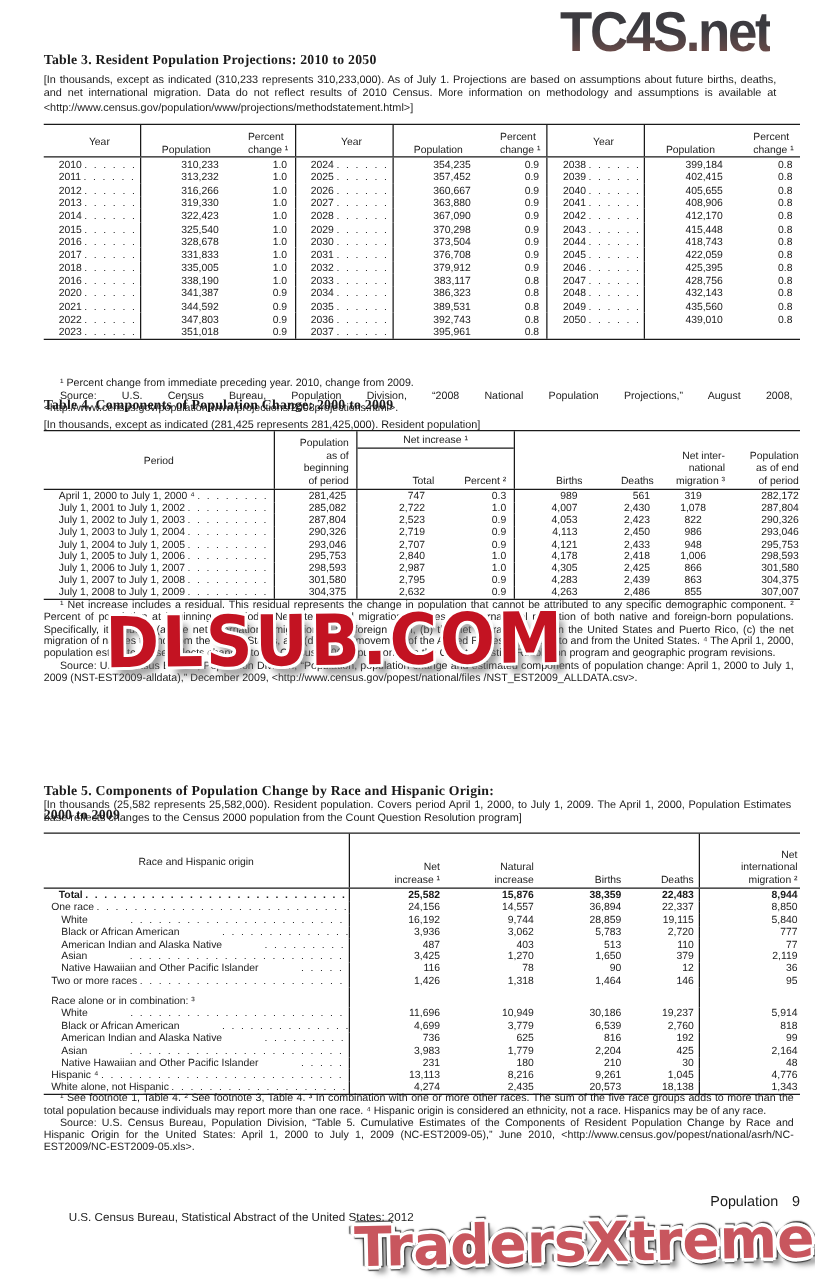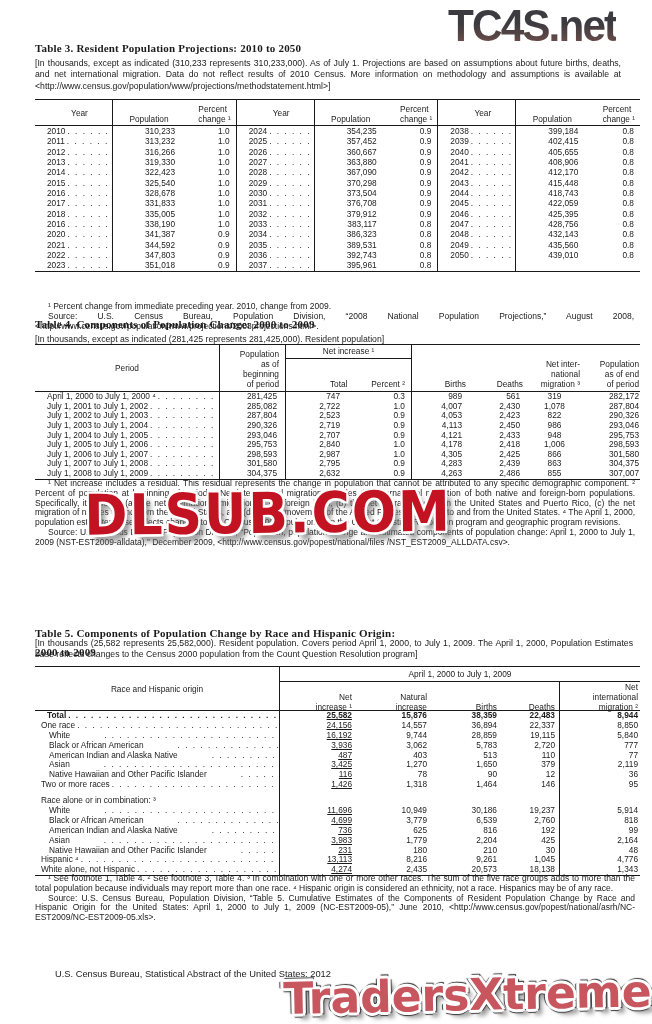--- a/index.html
+++ b/index.html
@@ -96,21 +96,21 @@
   #t5 .h-c0 { width:80px; }
   #t5 .h-c1 { width:75px; }
   #t5 .h-c2 { width:70px; }
   #t5 .h-c3 { width:55px; padding-right:4px; }
   #t5 .h-c4 { flex:1; padding-right:2px; }
   #t5 .row { height:9.9px; line-height:9.9px; }
   #t5 .row.gap { height:6px; }
   #t5 .c0 { width:245px; padding-left:6px; }
   #t5 .c0.ind1 { padding-left:14px;gap:32px; }
   #t5 .c0.tot { padding-left:12px; }
-  #t5 .v0 { width:80px; padding-right:8px;text-decoration:underline; }
+  #t5 .v0 { width:80px; padding-right:8px; }
   #t5 .v1 { width:75px; padding-right:8px; }
   #t5 .v2 { width:70px; padding-right:8px; }
   #t5 .v3 { width:55px; padding-right:4px; }
   #t5 .v4 { flex:1; padding-right:2px; }
   #t5 .bold { font-weight:bold; }
 
   
   #t3-title { left:35px; top:39px; }
   #t3-note  { left:35px; top:58px; width:586px; }
   #t3-fn    { left:35px; top:276px; width:599px;margin-top:26px; }
@@ -683,21 +683,20 @@
   <div class="wm" id="wm-mid">DLSUB.COM</div>
 
   <h2 class="tbl-title" id="t5-title">Table 5. Components of Population Change by Race and Hispanic Origin:
 2000 to 2009</h2>
   <p class="tbl-note" id="t5-note">[In thousands (25,582 represents 25,582,000). Resident population. Covers period April 1, 2000, to July 1, 2009. The April 1, 2000, Population Estimates base reflects changes to the Census 2000 population from the Count Question Resolution program]</p>
 
   <div class="tb" id="t5">
     <div class="hd">
       <div class="h-race">Race and Hispanic origin</div>
       <div class="h-right">
-        <div class="h-span">April 1, 2000 to July 1, 2009</div>
         <div class="h-cols">
           <div class="h5 h-c0">Net
 increase ¹</div>
           <div class="h5 h-c1">Natural
 increase</div>
           <div class="h5 h-c2">Births</div>
           <div class="h5 h-c3 bR">Deaths</div>
           <div class="h5 h-c4">Net
 international
 migration ²</div>
@@ -887,17 +886,20 @@
           <div class="v4 num">1,343</div>
         </div>
       </div>
   </div>
 
   <div class="fnblock" id="t5-fn">
     <p>¹ See footnote 1, Table 4. ² See footnote 3, Table 4. ³ In combination with one or more other races. The sum of the five race groups adds to more than the total population because individuals may report more than one race. ⁴ Hispanic origin is considered an ethnicity, not a race. Hispanics may be of any race.</p>
     <p>Source: U.S. Census Bureau, Population Division, “Table 5. Cumulative Estimates of the Components of Resident Population Change by Race and Hispanic Origin for the United States: April 1, 2000 to July 1, 2009 (NC-EST2009-05),” June 2010, &lt;http://www.census.gov/popest/national/asrh/NC-EST2009/NC-EST2009-05.xls&gt;.</p>
   </div>
 
+  <div id="page-label">
+    <span>Population</span><span class="no">9</span>
+  </div>
   <div id="footer-text">U.S. Census Bureau, Statistical Abstract of the United States: 2012</div>
 
   <div class="wm" id="wm-bottom">TradersXtreme.com</div>
 
 </div>
 
 </body></html>

